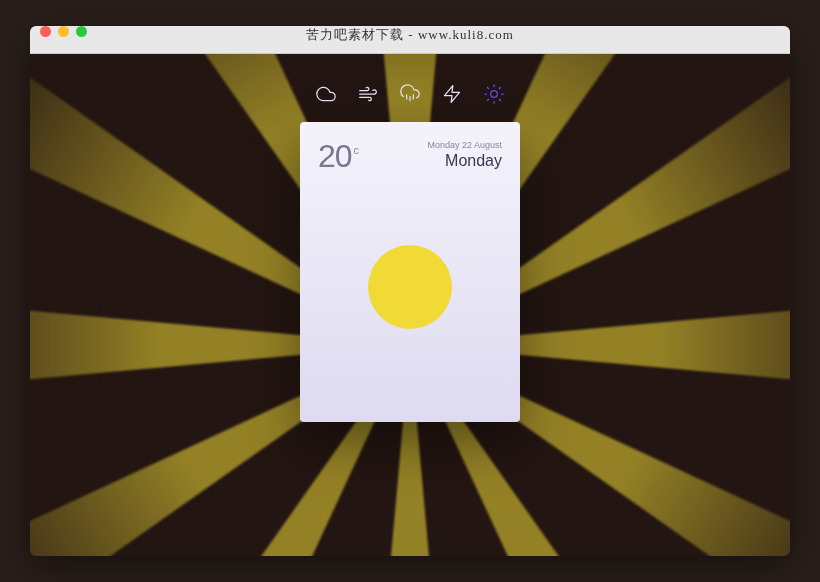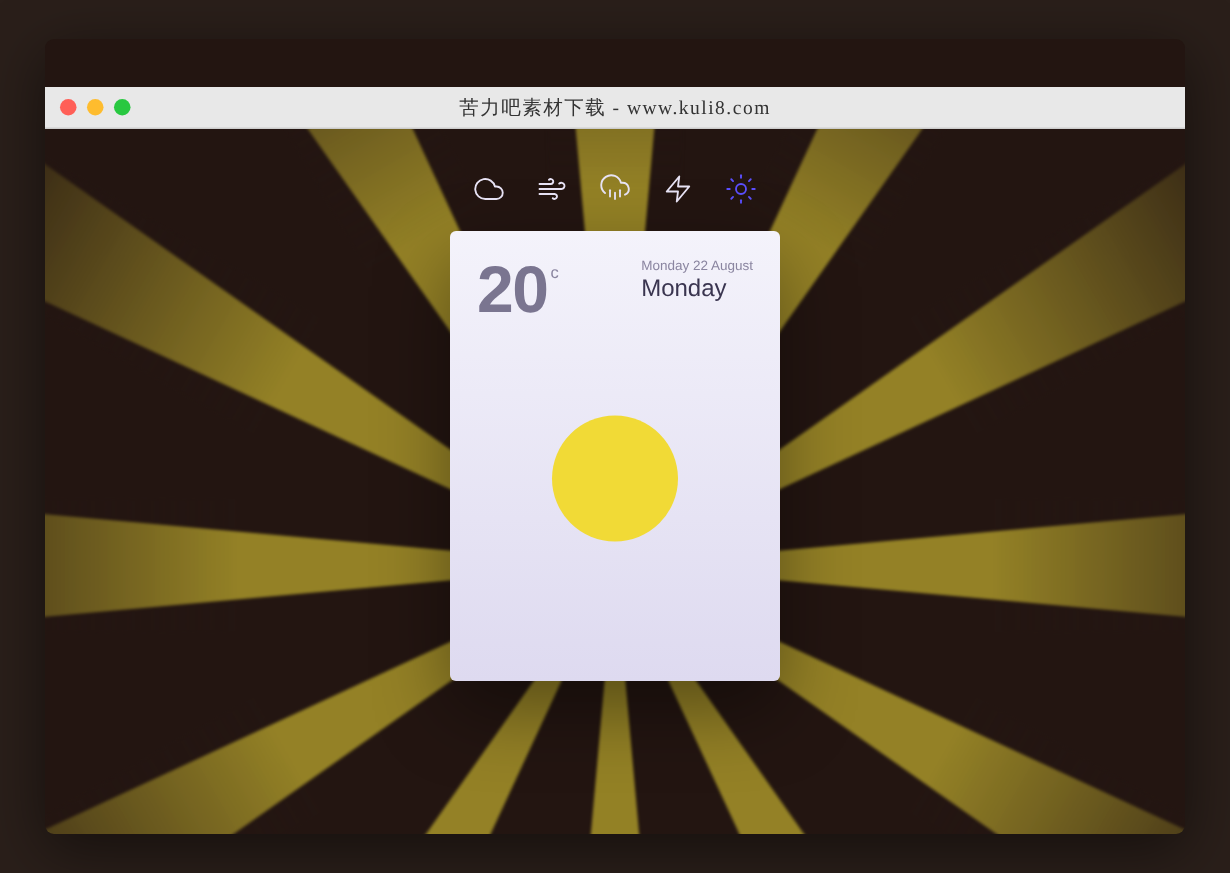--- a/index.html
+++ b/index.html
@@ -19,24 +19,23 @@
       background: #231511;
       border-radius: 6px;
       overflow: hidden;
       position: relative;
       box-shadow: 0 10px 40px rgba(0,0,0,0.5);
     }
     .title-bar {
       height: 28px;
       background: #e8e8e8;
       display: flex;
-      align-items: center;
+      align-items: flex-start;
       position: relative;
       border-bottom: 1px solid #ccc;
-      margin-top: 32px;
     }
     .traffic-lights {
       display: flex;
       gap: 7px;
       padding-left: 10px;
     }
     .traffic-light {
       width: 11px;
       height: 11px;
       border-radius: 50%;
@@ -140,33 +139,34 @@
     .card-header {
       display: flex;
       justify-content: space-between;
       align-items: flex-start;
     }
     .temp-block {
       display: flex;
       align-items: flex-start;
     }
     .temp-value {
-      font-size: 44px;
-      font-weight: 700;
+      font-size: 32px;
+      font-weight: 400;
       color: #7a7590;
       line-height: 1;
       letter-spacing: -1px;
     }
     .temp-unit {
       font-size: 11px;
       color: #8a85a0;
       margin-top: 4px;
       margin-left: 2px;
     }
     .date-cond {
+      text-align: right;
     }
     .date-text {
       font-size: 9px;
       color: #8a85a0;
       margin-bottom: 2px;
     }
     .cond-text {
       font-size: 16px;
       color: #3a3550;
       font-weight: 400;

